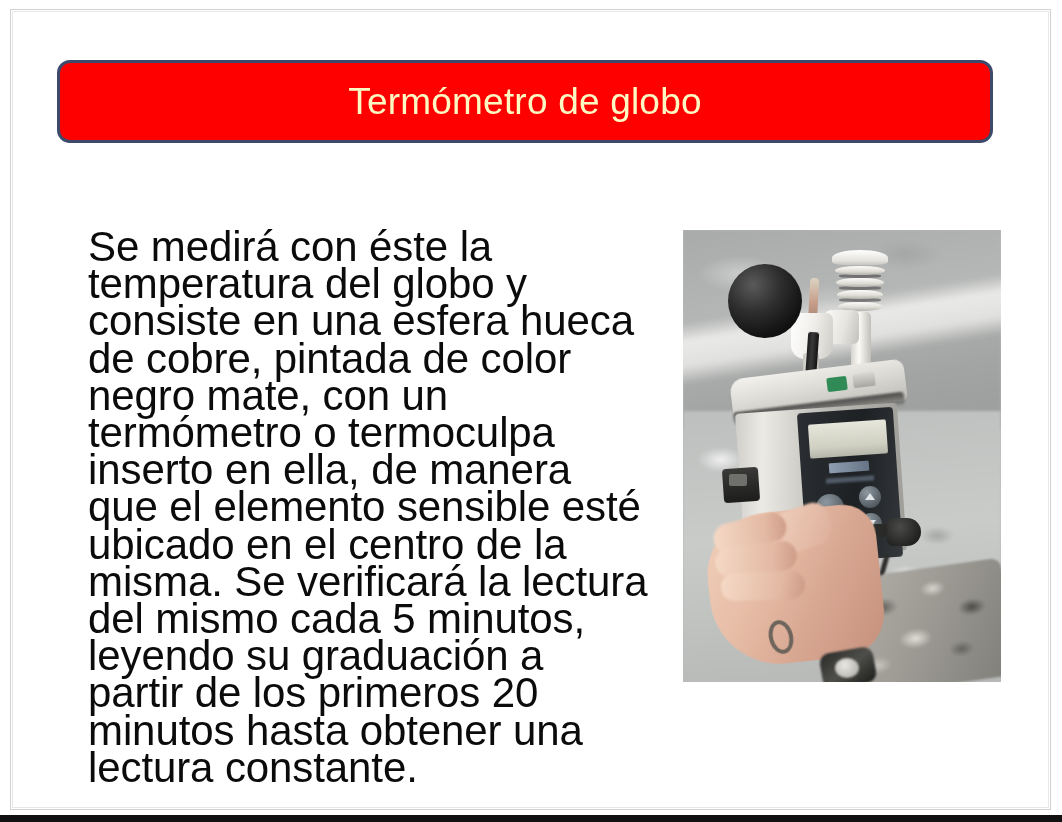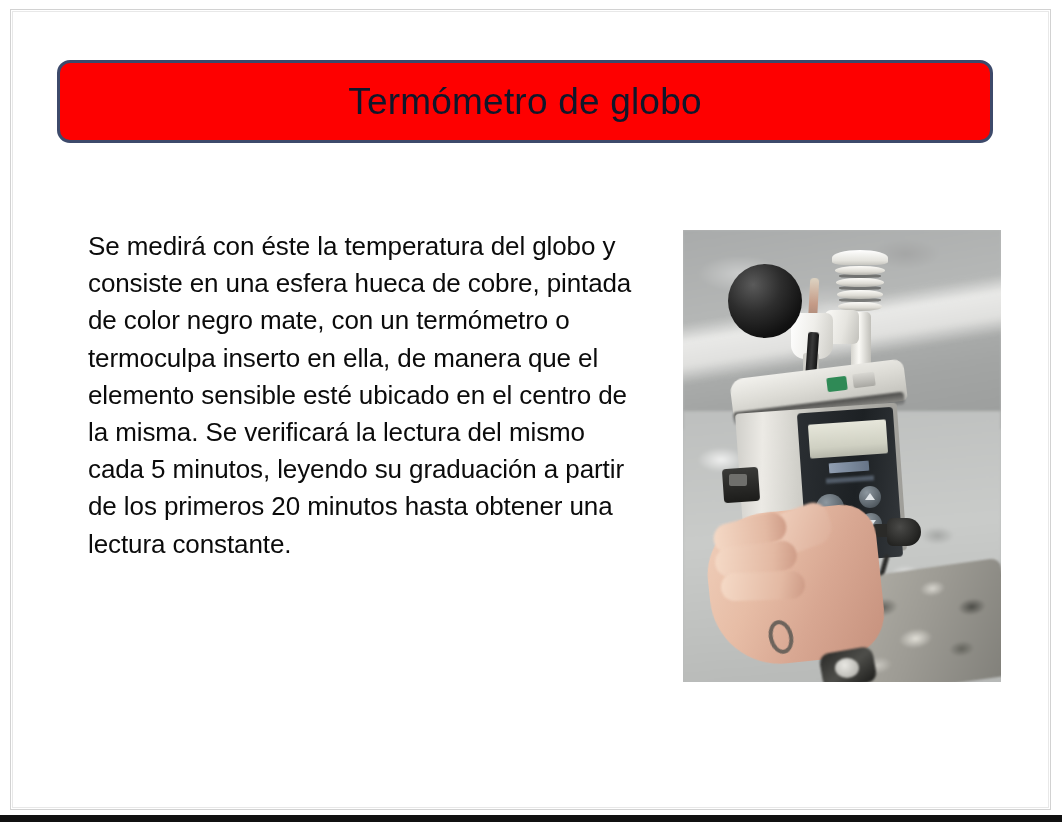--- a/index.html
+++ b/index.html
@@ -60,35 +60,35 @@
     height: 83px;
     background: #fe0000;
     border: 3px solid #3d4a6b;
     border-radius: 13px;
     box-sizing: border-box;
     display: flex;
     align-items: center;
     justify-content: center;
   }
   .title-text {
-    color: #0f172a;
+    color: #fef9c3;
     font-size: 37px;
     font-weight: 400;
     letter-spacing: 0.2px;
     line-height: 1;
     white-space: nowrap;
   }
 
   
   .body-text {
     position: absolute;
     left: 88px;
     top: 228px;
     width: 560px;
-    font-size: 26px;
+    font-size: 42px;
     line-height: 37.2px;
     color: #0b0b0b;
     font-weight: 400;
     letter-spacing: -0.1px;
     white-space: pre-line;
   }
 
   
   .photo {
     position: absolute;

